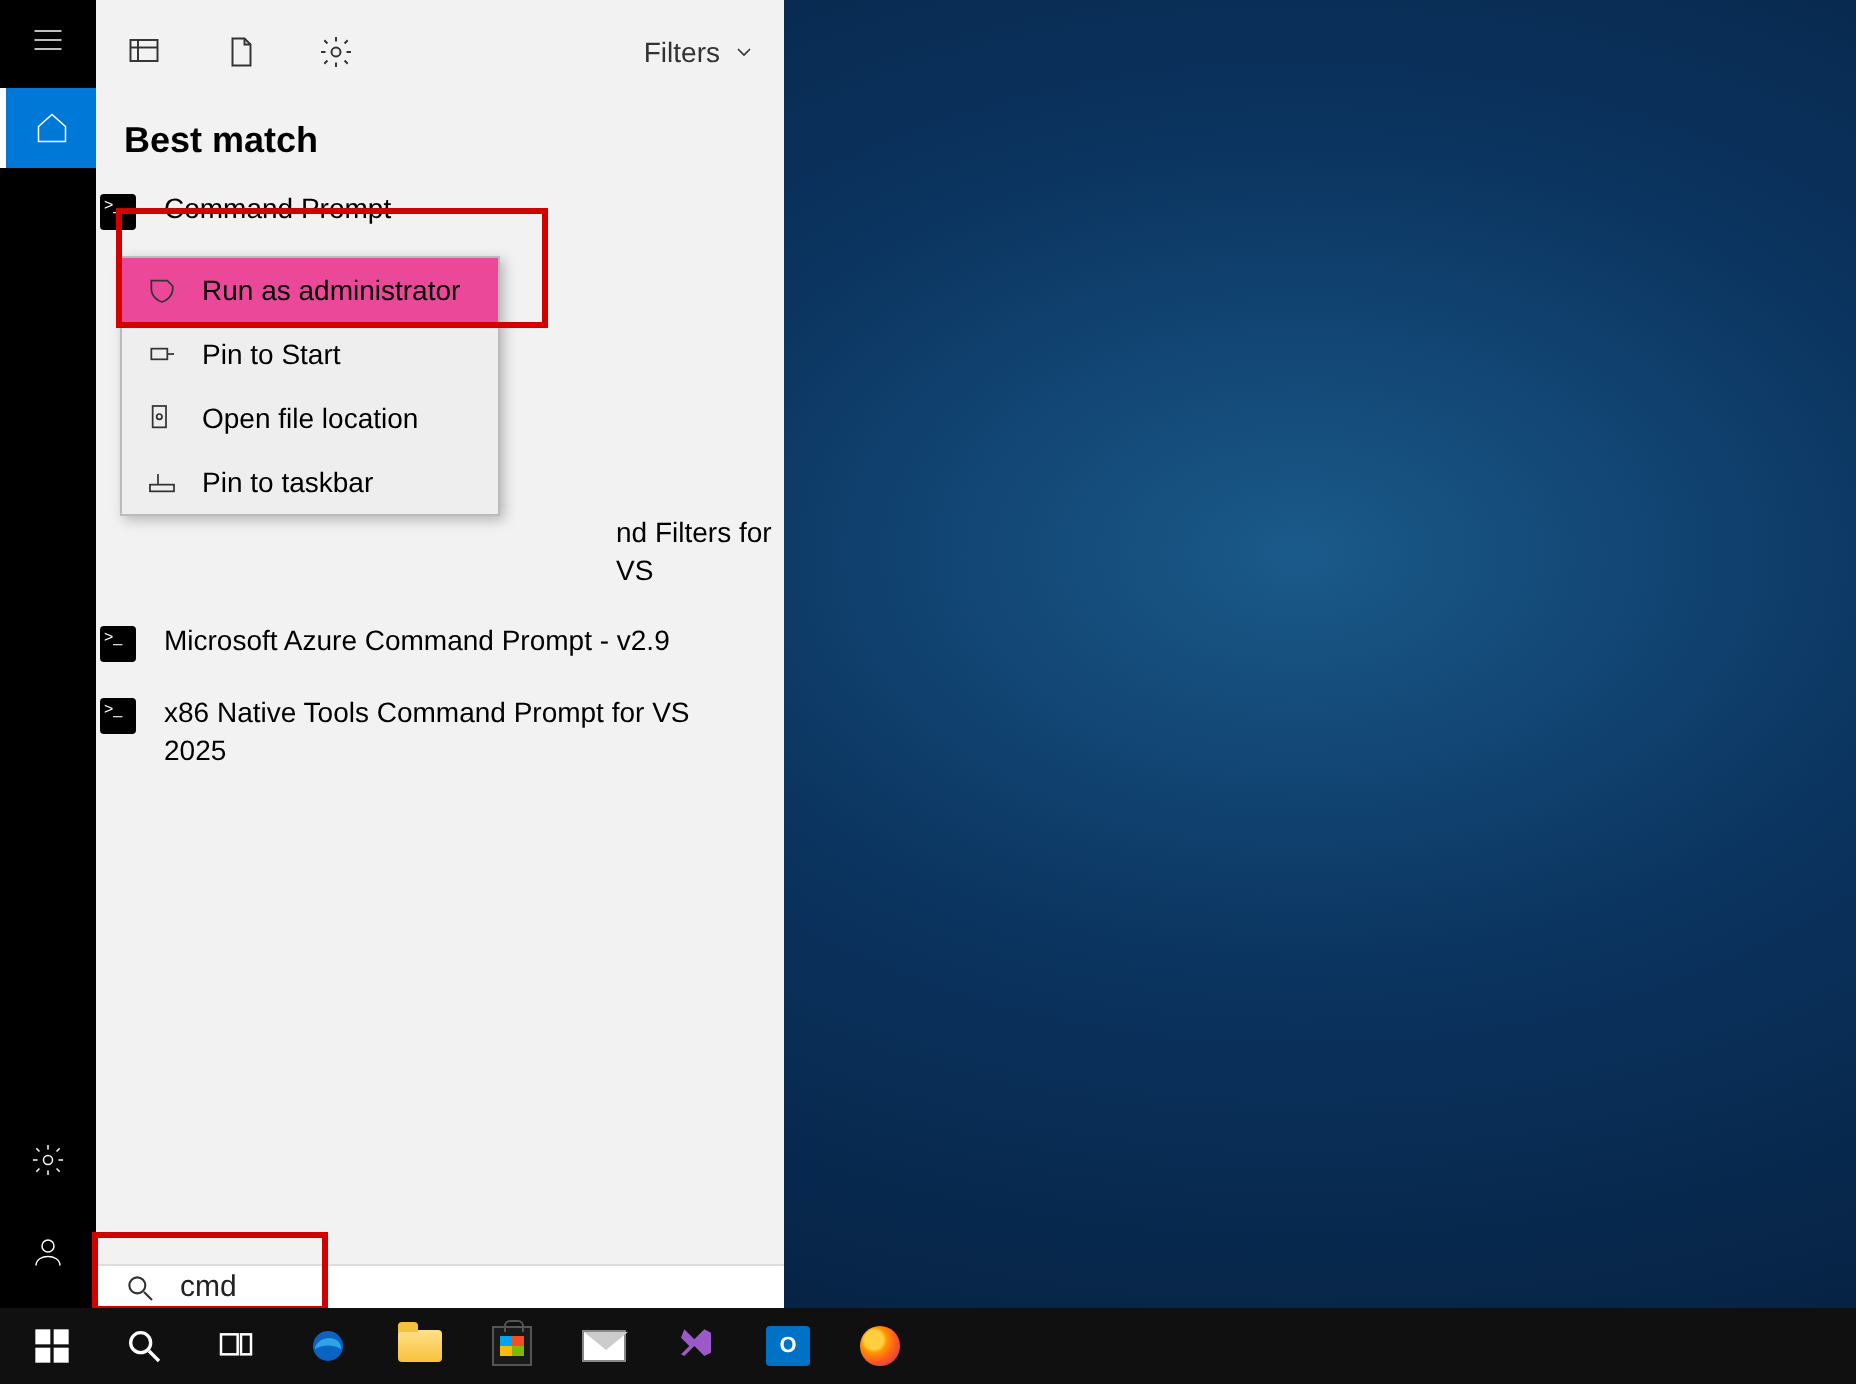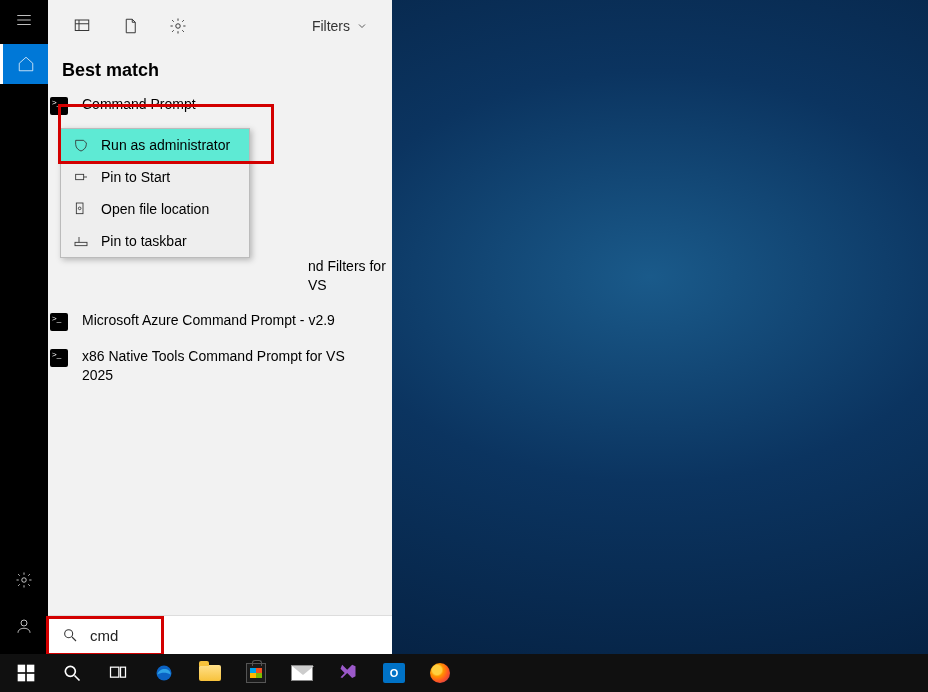--- a/index.html
+++ b/index.html
@@ -23,21 +23,21 @@
   .rail-home { background:#0078d7; border-left:3px solid #fff; margin-top:4px;}
   .rail-spacer { flex:1 1 auto; }
   .rail-bottom { display:flex; flex-direction:column; align-items:center; width:100%; padding-bottom:8px; gap:6px;}
 
   
   .panel {
     position:absolute; left:48px; top:0; width:344px; height:654px;
     background:#f2f2f2; color:#000;
   }
   .panel-header {
-    height:52px; display:flex; align-items:center; padding:0 24px; gap:28px;
+    height:52px; display:flex; align-items:center; padding:0 14px; gap:28px;
   }
   .hicon { width:20px; height:20px; display:flex; align-items:center; justify-content:center; cursor:pointer;}
   .hicon svg{width:18px;height:18px;stroke:#333;fill:none;stroke-width:1.3;}
   .filters { margin-left:auto; display:flex; align-items:center; gap:6px; font-size:14px; color:#333; cursor:pointer;}
   .filters svg{width:12px;height:12px;stroke:#333;fill:none;stroke-width:1.6;}
 
   .section-label { font-size:18px; font-weight:600; padding:8px 14px 6px; }
 
   .result-list { }
   .result-item { display:flex; align-items:flex-start; padding:8px 2px; gap:14px; font-size:14px; cursor:pointer;}
@@ -47,26 +47,26 @@
   .result-item.primary .rtext{ font-weight:400;}
 
   
   .hl-box1 { position:absolute; left:58px; top:104px; width:216px; height:60px; border:3px solid #d30000; pointer-events:none;}
   
   .ctx {
     position:absolute; left:60px; top:128px; width:190px; background:#eee; border:1px solid #bbb;
     box-shadow:2px 2px 6px rgba(0,0,0,0.25);
   }
   .ctx-item { display:flex; align-items:center; gap:12px; padding:8px 12px; font-size:14px; cursor:pointer;}
-  .ctx-item.sel { background:#5eead4;}
+  .ctx-item.sel { background:#ec4899;}
   .ctx-item svg{width:16px;height:16px;stroke:#333;fill:none;stroke-width:1.3;}
 
   
   .searchbox {
-    position:absolute; left:48px; bottom:38px; width:344px; height:39px;
+    position:absolute; left:48px; bottom:38px; width:344px; height:22px;
     background:#fff; display:flex; align-items:center; padding:0 14px; gap:12px;
     border-top:1px solid #ddd;
   }
   .searchbox svg{width:16px;height:16px;stroke:#333;fill:none;stroke-width:1.6;}
   .searchbox .stext { font-size:15px; color:#222;}
   .hl-box2 { position:absolute; left:46px; bottom:36px; width:118px; height:40px; border:3px solid #d30000; pointer-events:none;}
 
   
   .taskbar {
     position:absolute; left:0; bottom:0; width:928px; height:38px;

